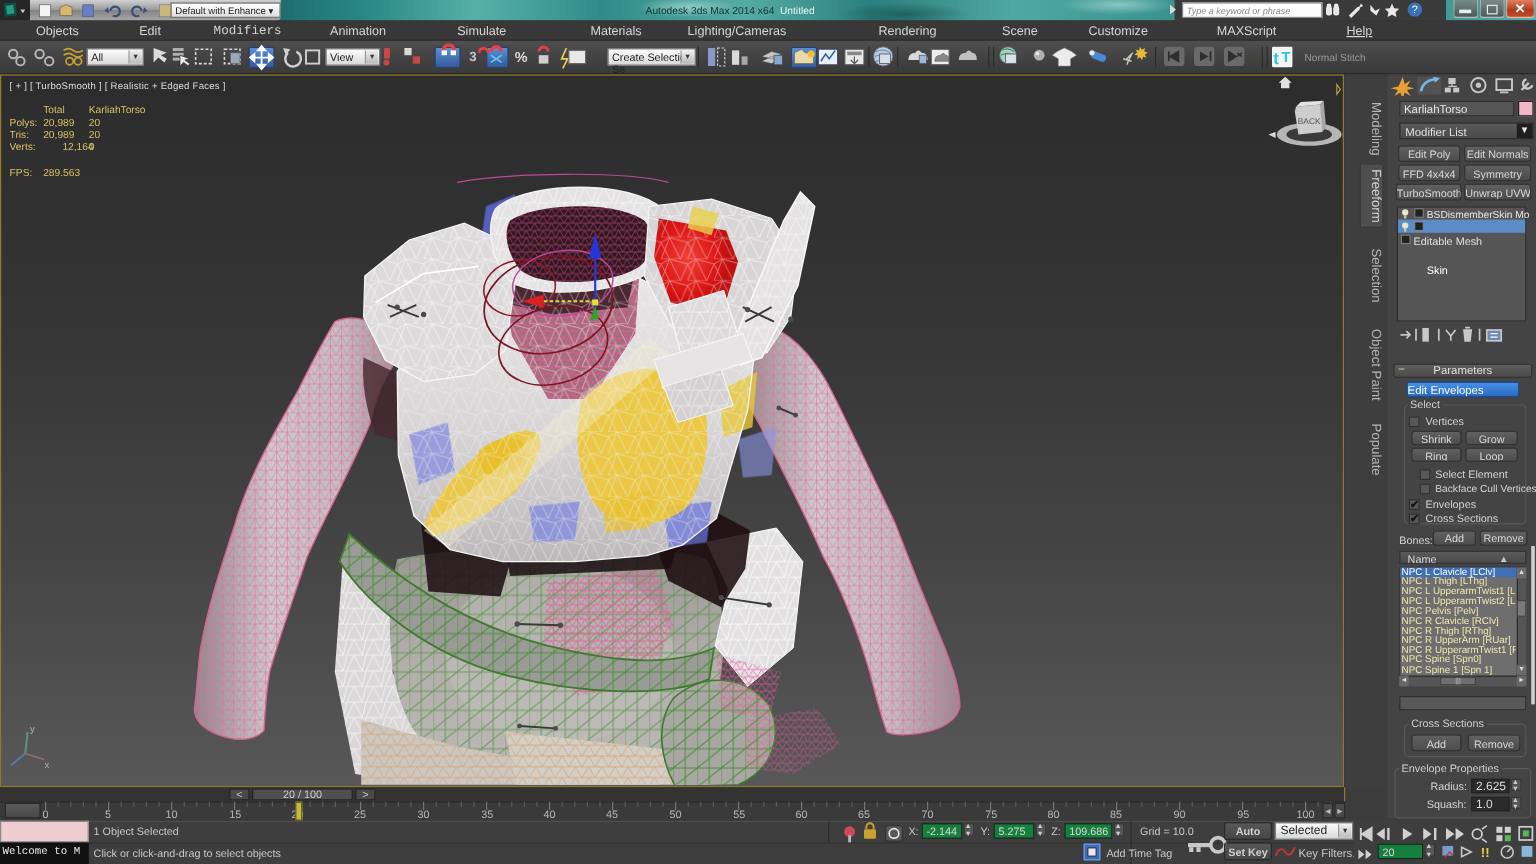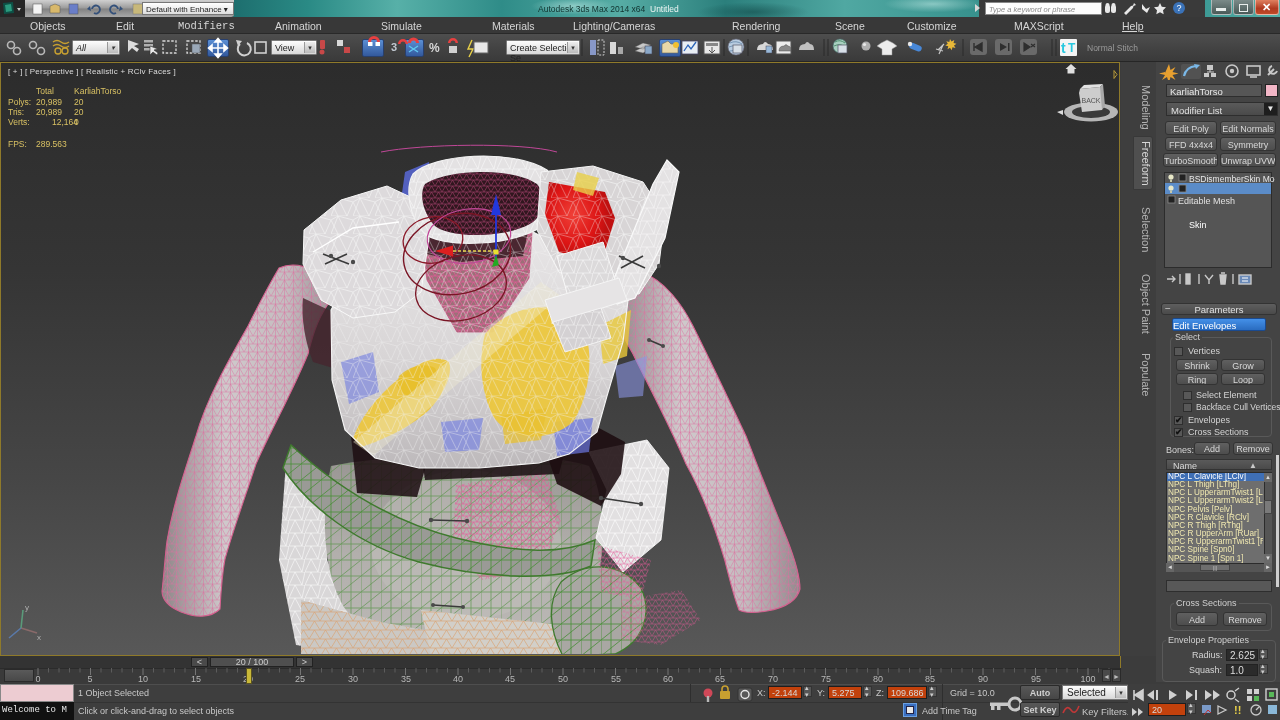--- a/index.html
+++ b/index.html
@@ -72,21 +72,21 @@
 
 
 #timeslider { left:0; top:656px; width:1121px; height:12px; background:#333333; border-right:1px solid #8f7a2a;}
 #trackbar { left:0; top:668px; width:1121px; height:16px; background:#3a3a3a;
   border-top:1px solid #2b2b2b; }
 .tslbtn { position:absolute; top:657px; height:10px; background:#4a4a4a; border:1px solid #222;
   color:#ccc; font-size:9px; text-align:center; line-height:9px; }
 #statusrow1 { left:0; top:684px; width:1280px; height:18px; background:#3e3e3e; border-top:1px solid #4e4e4e; }
 #statusrow2 { left:0; top:702px; width:1280px; height:18px; background:#3e3e3e; border-top:1px solid #333; }
 .stext { position:absolute; color:#c8c8c8; font-size:9px; }
-.sfield { position:absolute; background:#c2410c; border:1px solid #1e1e1e; color:#d8d8d8;
+.sfield { position:absolute; background:#15803d; border:1px solid #1e1e1e; color:#d8d8d8;
   font-size:9px; padding:1px 0 0 3px; }
 .abtn { position:absolute; background:linear-gradient(#585858,#464646); border:1px solid #2a2a2a;
   border-radius:2px; color:#d0d0d0; font-size:10px; text-align:center;font-weight:bold; }
 </style>
 </head>
 <body>
 <div id="app">
 
   <div class="abs" id="titlebar"></div>
   <div class="abs" id="teal"></div>
@@ -262,21 +262,21 @@
       </g>
     </g>
     <g stroke="#2a2a2a" stroke-width="1">
         <path d="M724,5 v17 M748,5 v17 M824,5 v17 M828,5 v17 M963,5 v17 M1052,5 v17 M1056,5 v17 M582,5 v17"></path>
       </g>
     <rect x="1060" y="5" width="17" height="17" rx="1" fill="#f4f4f4"></rect>
     <text x="1061" y="19" font-size="14" fill="#28c8e0" font-weight="bold">t</text>
     <text x="1068" y="18" font-size="12" fill="#28c8e0" font-weight="bold">T</text>
     <text x="1087" y="17" font-size="8.5" fill="#9a9a9a">Normal Stitch</text>
   </svg>
-  <div class="abs combo" style="left:72px;width:48px;font-style:italic;">All<span class="ar">▾</span></div>
+  <div class="abs combo" style="left:72px;width:48px;">All<span class="ar">▾</span></div>
   <div class="abs combo" style="left:271px;width:46px;">View<span class="ar">▾</span></div>
   <div class="abs combo" style="left:506px;width:74px;">Create Selection Se<span class="ar">▾</span></div>
 
   <div class="abs" id="viewport"></div>
   <svg class="abs" width="1118" height="592" viewBox="0 62 1118 592" style="left:1px;top:62px;">
     <defs>
       <pattern id="pink" width="9" height="8" patternUnits="userSpaceOnUse">
         <path d="M0,8 L4.5,0 L9,8 Z M0,0 H9 M4.5,0 V8" stroke="#dd6f9f" stroke-opacity="0.78" stroke-width="0.6" fill="none"></path>
       </pattern>
       <pattern id="pinkd" width="7" height="6" patternUnits="userSpaceOnUse">
@@ -485,21 +485,21 @@
 
     <g stroke-width="1.6">
       <line x1="20" y1="628" x2="36" y2="633" stroke="#8a6a6a"></line>
       <line x1="20" y1="628" x2="22" y2="610" stroke="#5a9a7a"></line>
       <line x1="20" y1="628" x2="8" y2="638" stroke="#5a7aaa"></line>
       <text x="36" y="640" font-size="8" fill="#b0b0b0">x</text>
       <text x="24" y="610" font-size="8" fill="#b0b0b0">y</text>
     </g>
     <path d="M1116,74.5 L1113,70.5 L1113,78.5 Z" fill="#2c2c2c" stroke="#b89a3a" stroke-width="1"></path>
   </svg>
-  <div class="abs" id="vplabel">[ + ] [ Perspective ] [ Realistic + RClv Faces ]</div>
+  <div class="abs" id="vplabel">[ + ] [ TurboSmooth ] [ Realistic + Edged Faces ]</div>
   <div class="abs" style="left:0;top:0;width:0;height:0;">
     <span class="vst" style="left:36px;top:86px;">Total</span>
       <span class="vst" style="left:74px;top:86px;">KarliahTorso</span>
     <span class="vst" style="left:8px;top:97px;">Polys:</span>
       <span class="vst" style="left:36px;top:97px;">20,989</span>
       <span class="vst" style="left:74px;top:97px;">20</span>
     <span class="vst" style="left:8px;top:107px;">Tris:</span>
       <span class="vst" style="left:36px;top:107px;">20,989</span>
       <span class="vst" style="left:74px;top:107px;">20</span>
     <span class="vst" style="left:8px;top:117px;">Verts:</span>

